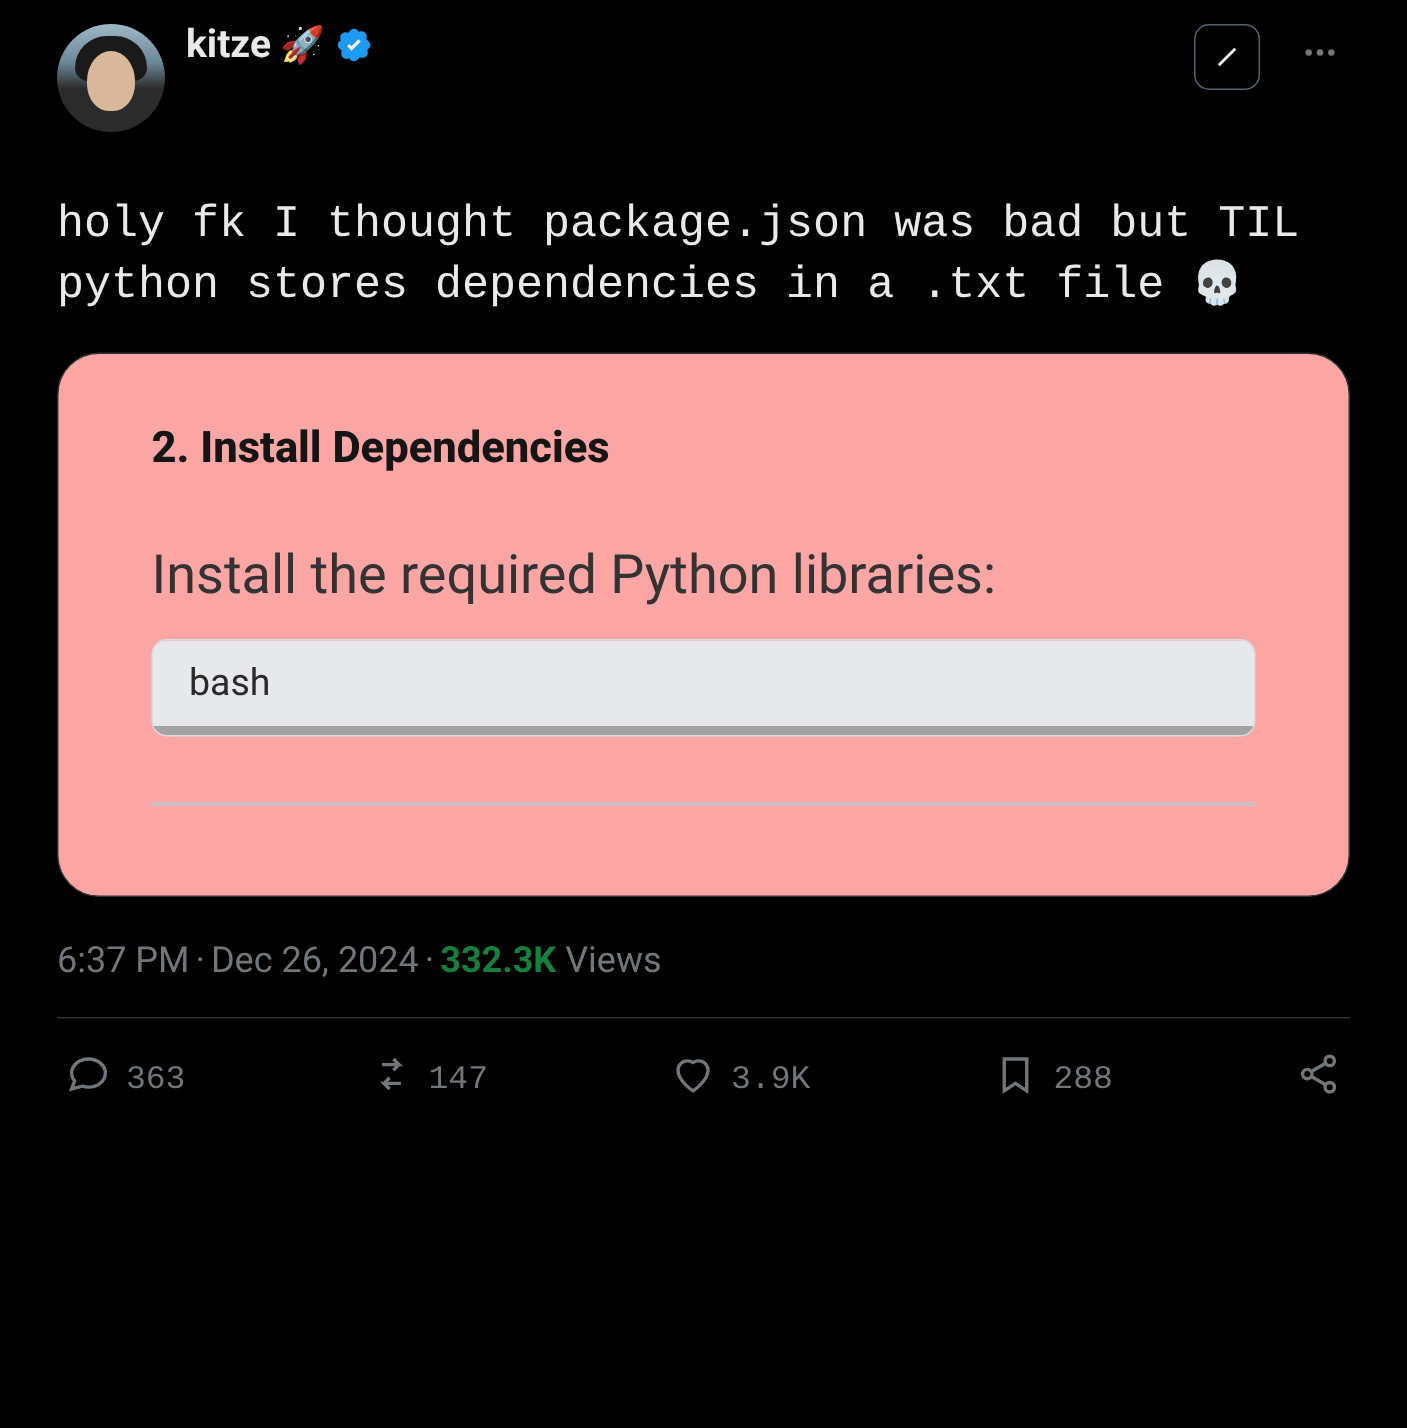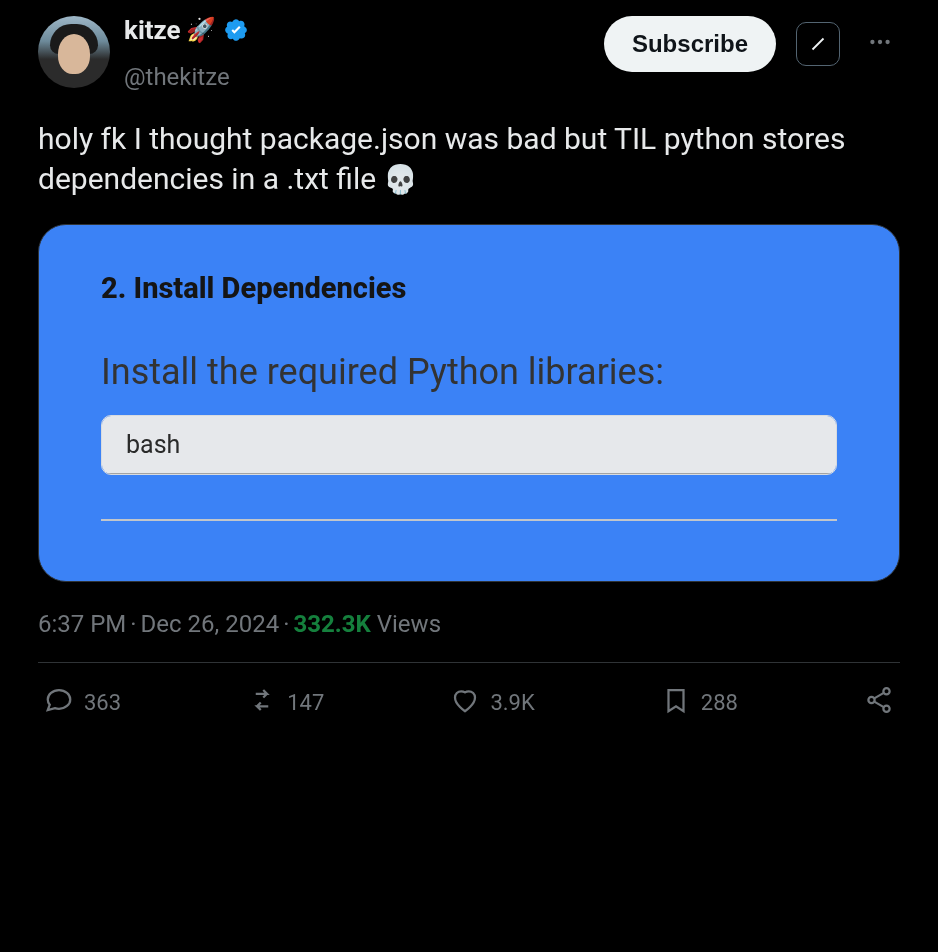--- a/index.html
+++ b/index.html
@@ -92,30 +92,31 @@
     color:#eff3f4;
   }
   .more-btn {
     color: #71767b;
     font-size: 22px;
     cursor: pointer;
     width: 40px; text-align:center;
   }
 
   .tweet-text {
-    margin-top: 28px;
+    margin-top: 42px;
     font-size: 30px;
     line-height: 1.35;
     color: #e7e9ea;
+    font-family: Liberation Mono, monospace;
   }
   .skull { font-size: 28px; }
 
   .media-card {
     margin-top: 24px;
-    background: #3b82f6;
+    background: #fca5a5;
     border-radius: 28px;
     overflow: hidden;
     color: #1c1c1c;
     padding: 46px 0 10px 0;
     border:1px solid #2f3336;
   }
   .media-inner { padding: 0 62px; }
   .media-heading {
     font-weight: 800;
     font-size: 29px;
@@ -130,21 +131,21 @@
   .code-block {
     border: 1px solid #d8dbdf;
     border-radius: 10px;
     overflow: hidden;
   }
   .code-header {
     background: #e6e8eb;
     padding: 14px 24px;
     font-size: 25px;
     color: #2a2a2a;
-    border-bottom: 1px solid #a3a3a3;
+    border-bottom: 6px solid #a3a3a3;
   }
   .code-body {
     background: #fafbfc;
     padding: 22px 24px;
     font-family: ui-monospace, SFMono-Regular, Menlo, Consolas, monospace;
     font-size: 26px;
     color: #222;
   }
   .media-hr {
     margin: 44px 62px 0 62px;
@@ -167,20 +168,21 @@
     border-top: 1px solid #2f3336;
   }
 
   .actions-row {
     display: flex;
     justify-content: space-between;
     align-items: center;
     padding: 22px 6px 0 6px;
     color: #71767b;
     font-size: 22px;
+    font-family: Liberation Mono, monospace;
   }
   .action {
     display: flex;
     align-items: center;
     gap: 10px;
     cursor: pointer;
   }
   .action svg { width: 30px; height: 30px; }
 </style>
 </head>
@@ -194,25 +196,23 @@
       <div class="display-name-row">
         <span>kitze</span>
         <span class="rocket">🚀</span>
         <span class="verified">
           <svg viewBox="0 0 24 24" fill="#1d9bf0">
               <path d="M22 12c0 1.3-.8 2.4-1.9 2.9.3.5.4 1.1.4 1.7 0 1.8-1.5 3.3-3.3 3.3-.6 0-1.2-.2-1.7-.4C14.4 21.2 13.3 22 12 22s-2.4-.8-2.9-1.9c-.5.3-1.1.4-1.7.4-1.8 0-3.3-1.5-3.3-3.3 0-.6.2-1.2.4-1.7C2.8 14.4 2 13.3 2 12s.8-2.4 1.9-2.9c-.3-.5-.4-1.1-.4-1.7 0-1.8 1.5-3.3 3.3-3.3.6 0 1.2.2 1.7.4C9.6 2.8 10.7 2 12 2s2.4.8 2.9 1.9c.5-.3 1.1-.4 1.7-.4 1.8 0 3.3 1.5 3.3 3.3 0 .6-.2 1.2-.4 1.7C21.2 9.6 22 10.7 22 12z"></path>
               <path fill="#fff" d="M10.5 15.5 7.8 12.8l1.4-1.4 1.3 1.3 4.3-4.3 1.4 1.4z"></path>
             </svg>
         </span>
       </div>
-      <div class="handle">@thekitze</div>
     </div>
 
     <div class="header-actions">
-      <button class="subscribe-btn">Subscribe</button>
       <div class="grok-btn">
         <svg viewBox="0 0 24 24" width="22" height="22" fill="none" stroke="currentColor" stroke-width="2">
             <line x1="6" y1="18" x2="18" y2="6"></line>
           </svg>
       </div>
       <div class="more-btn">
         <svg viewBox="0 0 24 24" width="26" height="26" fill="#71767b">
             <circle cx="5" cy="12" r="2"></circle>
             <circle cx="12" cy="12" r="2"></circle>
             <circle cx="19" cy="12" r="2"></circle>

